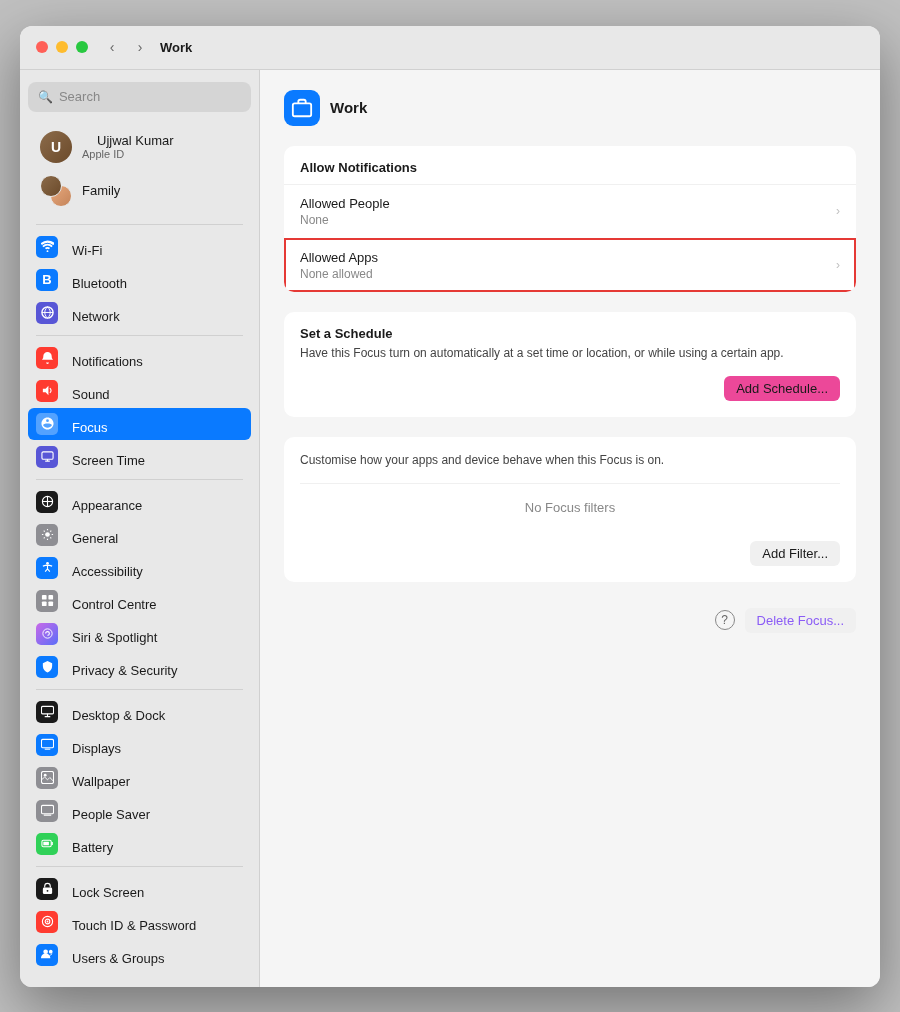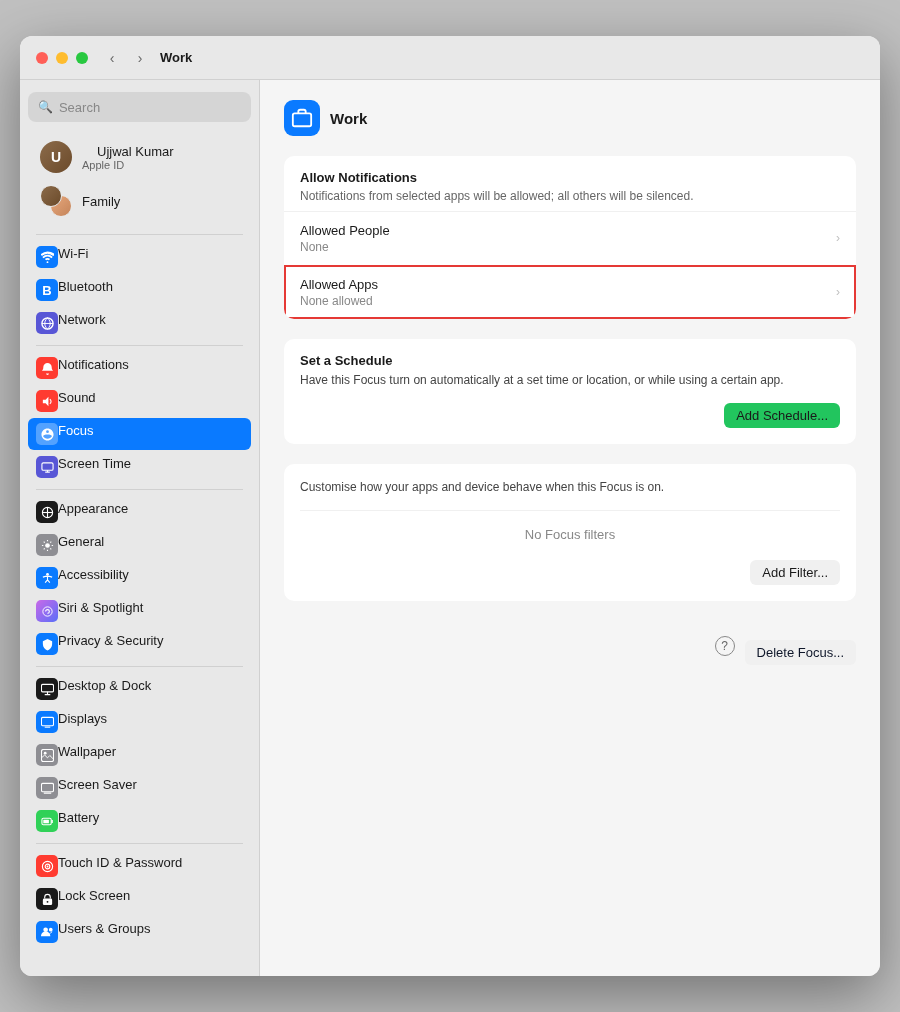--- a/index.html
+++ b/index.html
@@ -157,22 +157,22 @@
       margin: 6px 8px;
     }
     .sidebar-section {
       display: flex;
       flex-direction: column;
       gap: 1px;
       margin-bottom: 4px;
     }
     .sidebar-item {
       display: flex;
-      align-items: flex-start;
-      gap: 0;
+      align-items: flex-end;
+      gap: 14px;
       padding: 5px 8px;
       border-radius: 6px;
       cursor: pointer;
       min-height: 30px;
     }
     .sidebar-item.active {
       background: #0a7aff;
     }
     .sidebar-item.active .sidebar-label { color: white; }
     .sidebar-label {
@@ -285,21 +285,21 @@
       padding: 14px 16px 16px;
     }
     .schedule-text {
       font-size: 12px;
       color: #444;
       line-height: 1.5;
       margin-bottom: 14px;
     }
     .add-schedule-btn {
       float: right;
-      background: #22c55e;
+      background: #ec4899;
       border: none;
       border-radius: 6px;
       padding: 5px 12px;
       font-size: 13px;
       color: #1a1a1a;
       cursor: pointer;
     }
     .filters-section {
       background: white;
       border-radius: 10px;
@@ -316,21 +316,21 @@
     }
     .add-filter-btn {
       float: right;
       background: #f0f0f0;
       border: none;
       border-radius: 6px;
       padding: 5px 12px;
       font-size: 13px;
       color: #1a1a1a;
       cursor: pointer;
-      margin-top: 2px;
+      margin-top: 10px;
     }
     .bottom-actions {
       display: flex;
       justify-content: flex-end;
       align-items: center;
       gap: 10px;
       padding: 6px 0 10px;
     }
     .help-btn {
       width: 20px;
@@ -344,23 +344,22 @@
       font-size: 12px;
       color: #666;
       cursor: pointer;
     }
     .delete-btn {
       background: #f0f0f0;
       border: none;
       border-radius: 6px;
       padding: 5px 12px;
       font-size: 13px;
-      color: #0f172a;
-      cursor: pointer;
-      margin-top: 13px;
+      color: #8b5cf6;
+      cursor: pointer;
     }
     .clearfix::after {
       content: '';
       display: block;
       clear: both;
     }
   </style>
 </head>
 <body>
 
@@ -500,20 +499,31 @@
         <div class="sidebar-item">
           <div class="sidebar-icon icon-accessibility">
             <svg width="13" height="13" viewBox="0 0 14 14" fill="white">
               <circle cx="7" cy="2.5" r="1.5"></circle>
               <path d="M7 4.5v4M7 8.5l-2.5 3M7 8.5l2.5 3M2 5.5c1.5-.5 3.5-1 5-1s3.5.5 5 1" stroke="white" stroke-width="1.2" fill="none"></path>
             </svg>
           </div>
           <span class="sidebar-label">Accessibility</span>
         </div>
         <div class="sidebar-item">
+          <div class="sidebar-icon icon-control">
+            <svg width="13" height="13" viewBox="0 0 14 14" fill="white">
+              <rect x="1" y="1" width="5" height="5" rx="1"></rect>
+              <rect x="8" y="1" width="5" height="5" rx="1"></rect>
+              <rect x="1" y="8" width="5" height="5" rx="1"></rect>
+              <rect x="8" y="8" width="5" height="5" rx="1"></rect>
+            </svg>
+          </div>
+          <span class="sidebar-label">Control Centre</span>
+        </div>
+        <div class="sidebar-item">
           <div class="sidebar-icon icon-siri">
             <svg width="13" height="13" viewBox="0 0 14 14" fill="white">
               <circle cx="7" cy="7" r="5" fill="none" stroke="white" stroke-width="1"></circle>
               <path d="M5 7c0-1.1.9-2 2-2s2 .9 2 2-.9 2-2 2" stroke="white" stroke-width="1.2" fill="none"></path>
             </svg>
           </div>
           <span class="sidebar-label">Siri &amp; Spotlight</span>
         </div>
         <div class="sidebar-item">
           <div class="sidebar-icon icon-privacy">
@@ -556,56 +566,56 @@
           </div>
           <span class="sidebar-label">Wallpaper</span>
         </div>
         <div class="sidebar-item">
           <div class="sidebar-icon icon-screensaver">
             <svg width="13" height="13" viewBox="0 0 14 14" fill="white">
               <rect x="0.5" y="1.5" width="13" height="9" rx="1.5" stroke="white" stroke-width="1.2" fill="none"></rect>
               <path d="M3 12h8" stroke="white" stroke-width="1.2"></path>
             </svg>
           </div>
-          <span class="sidebar-label">Screen Saver</span>
+          <span class="sidebar-label">People Saver</span>
         </div>
         <div class="sidebar-item">
           <div class="sidebar-icon icon-battery">
             <svg width="13" height="13" viewBox="0 0 14 14" fill="white">
               <rect x="1" y="3.5" width="10" height="7" rx="1.5" stroke="white" stroke-width="1.2" fill="none"></rect>
               <path d="M12 5.5v3" stroke="white" stroke-width="1.5"></path>
               <rect x="2.5" y="5" width="6" height="4" rx="0.5" fill="white"></rect>
             </svg>
           </div>
           <span class="sidebar-label">Battery</span>
         </div>
       </div>
 
       <div class="sidebar-divider"></div>
 
       <div class="sidebar-section">
+        <div class="sidebar-item">
+          <div class="sidebar-icon icon-lockscreen">
+            <svg width="13" height="13" viewBox="0 0 14 14" fill="white">
+              <rect x="2" y="6" width="10" height="7" rx="1.5"></rect>
+              <path d="M4 6V4.5a3 3 0 0 1 6 0V6" stroke="white" stroke-width="1.2" fill="none"></path>
+              <circle cx="7" cy="9.5" r="1" fill="#1a1a1a"></circle>
+            </svg>
+          </div>
+          <span class="sidebar-label">Lock Screen</span>
+        </div>
         <div class="sidebar-item">
           <div class="sidebar-icon icon-touchid">
             <svg width="13" height="13" viewBox="0 0 14 14" fill="none">
               <circle cx="7" cy="7" r="5.5" stroke="white" stroke-width="1.2"></circle>
               <circle cx="7" cy="7" r="2.5" stroke="white" stroke-width="1.2"></circle>
               <circle cx="7" cy="7" r="1" fill="white"></circle>
             </svg>
           </div>
           <span class="sidebar-label">Touch ID &amp; Password</span>
-        </div>
-        <div class="sidebar-item">
-          <div class="sidebar-icon icon-lockscreen">
-            <svg width="13" height="13" viewBox="0 0 14 14" fill="white">
-              <rect x="2" y="6" width="10" height="7" rx="1.5"></rect>
-              <path d="M4 6V4.5a3 3 0 0 1 6 0V6" stroke="white" stroke-width="1.2" fill="none"></path>
-              <circle cx="7" cy="9.5" r="1" fill="#1a1a1a"></circle>
-            </svg>
-          </div>
-          <span class="sidebar-label">Lock Screen</span>
         </div>
         <div class="sidebar-item">
           <div class="sidebar-icon icon-users">
             <svg width="13" height="13" viewBox="0 0 14 14" fill="white">
               <circle cx="5" cy="4" r="2.5"></circle>
               <path d="M0 11c0-2.76 2.24-5 5-5s5 2.24 5 5" fill="white"></path>
               <circle cx="10.5" cy="4" r="2" fill="white"></circle>
               <path d="M9 10.5c0-2 1.12-3.6 3-4.3" stroke="white" stroke-width="1" fill="none"></path>
             </svg>
           </div>
@@ -622,21 +632,20 @@
             <rect x="2" y="7" width="20" height="14" rx="2" fill="none" stroke="white" stroke-width="2"></rect>
             <path d="M8 7V5a2 2 0 0 1 2-2h4a2 2 0 0 1 2 2v2" stroke="white" stroke-width="2" fill="none"></path>
           </svg>
         </div>
         <span class="detail-title">Work</span>
       </div>
 
       <div class="section-card">
         <div class="section-header">
           <div class="section-title">Allow Notifications</div>
-          <div class="section-subtitle">Notifications from selected apps will be allowed; all others will be silenced.</div>
         </div>
         <div class="row-item">
           <div class="row-left">
             <span class="row-label">Allowed People</span>
             <span class="row-value">None</span>
           </div>
           <span class="chevron">›</span>
         </div>
         <div class="row-item highlighted">
           <div class="row-left">

